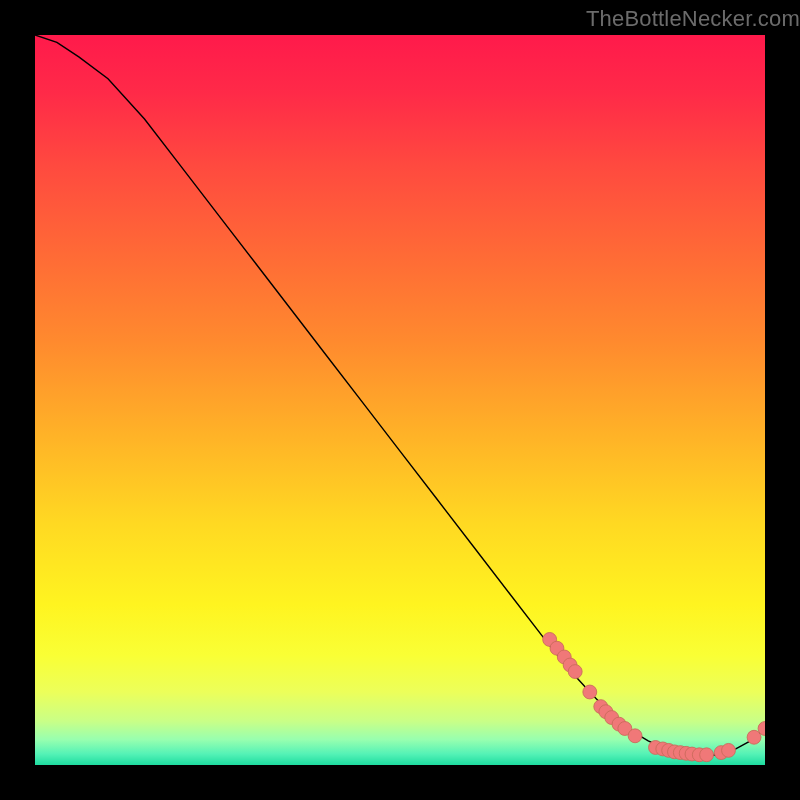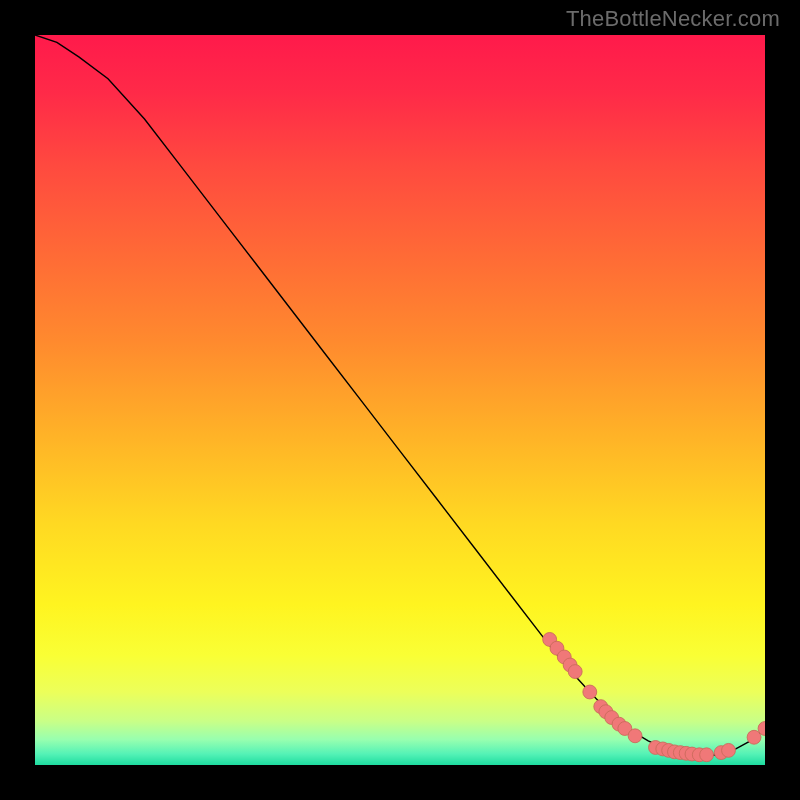--- a/index.html
+++ b/index.html
@@ -28,21 +28,21 @@
     position: absolute;
     inset: 0;
   }
   .curve {
     position: absolute;
     inset: 0;
   }
   .watermark {
     position: absolute;
     top: 6px;
-    right: 20px;
+    right: 0;
     color: #6b6b6b;
     font-size: 22px;
     font-weight: 500;
     letter-spacing: 0.2px;
     user-select: none;
     margin-left: 44px;
   }
 </style>
 </head>
 <body>

